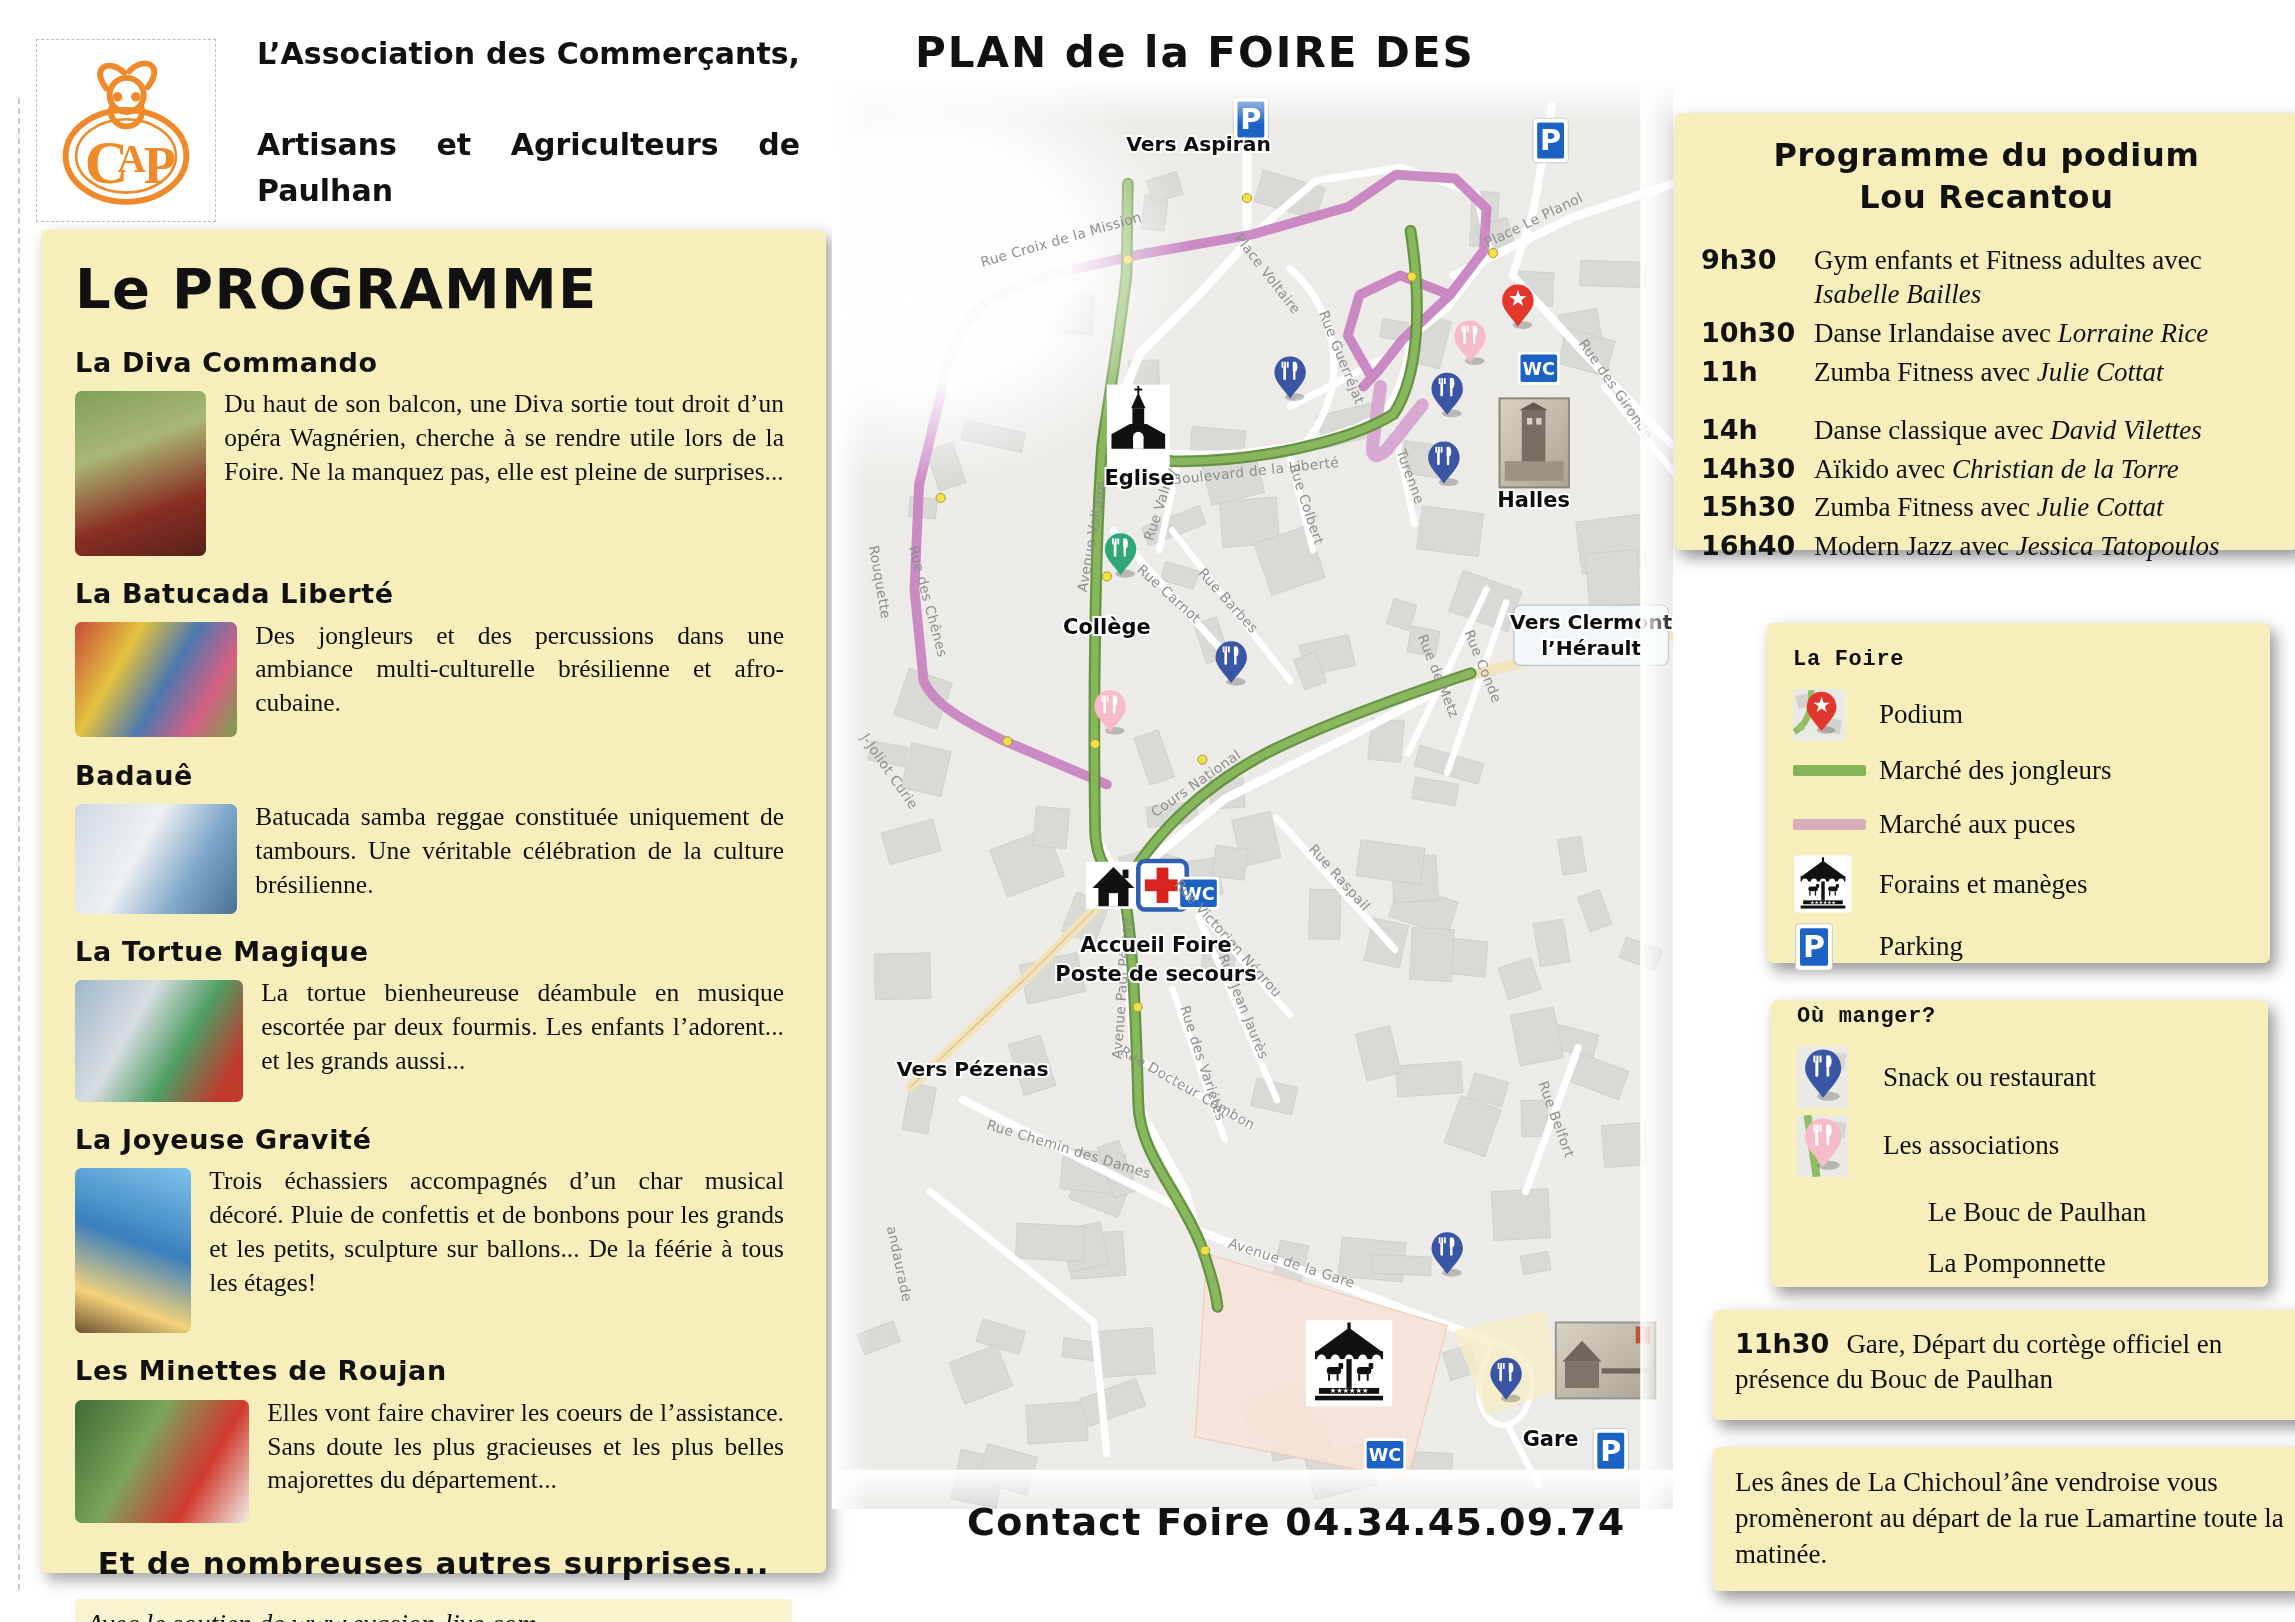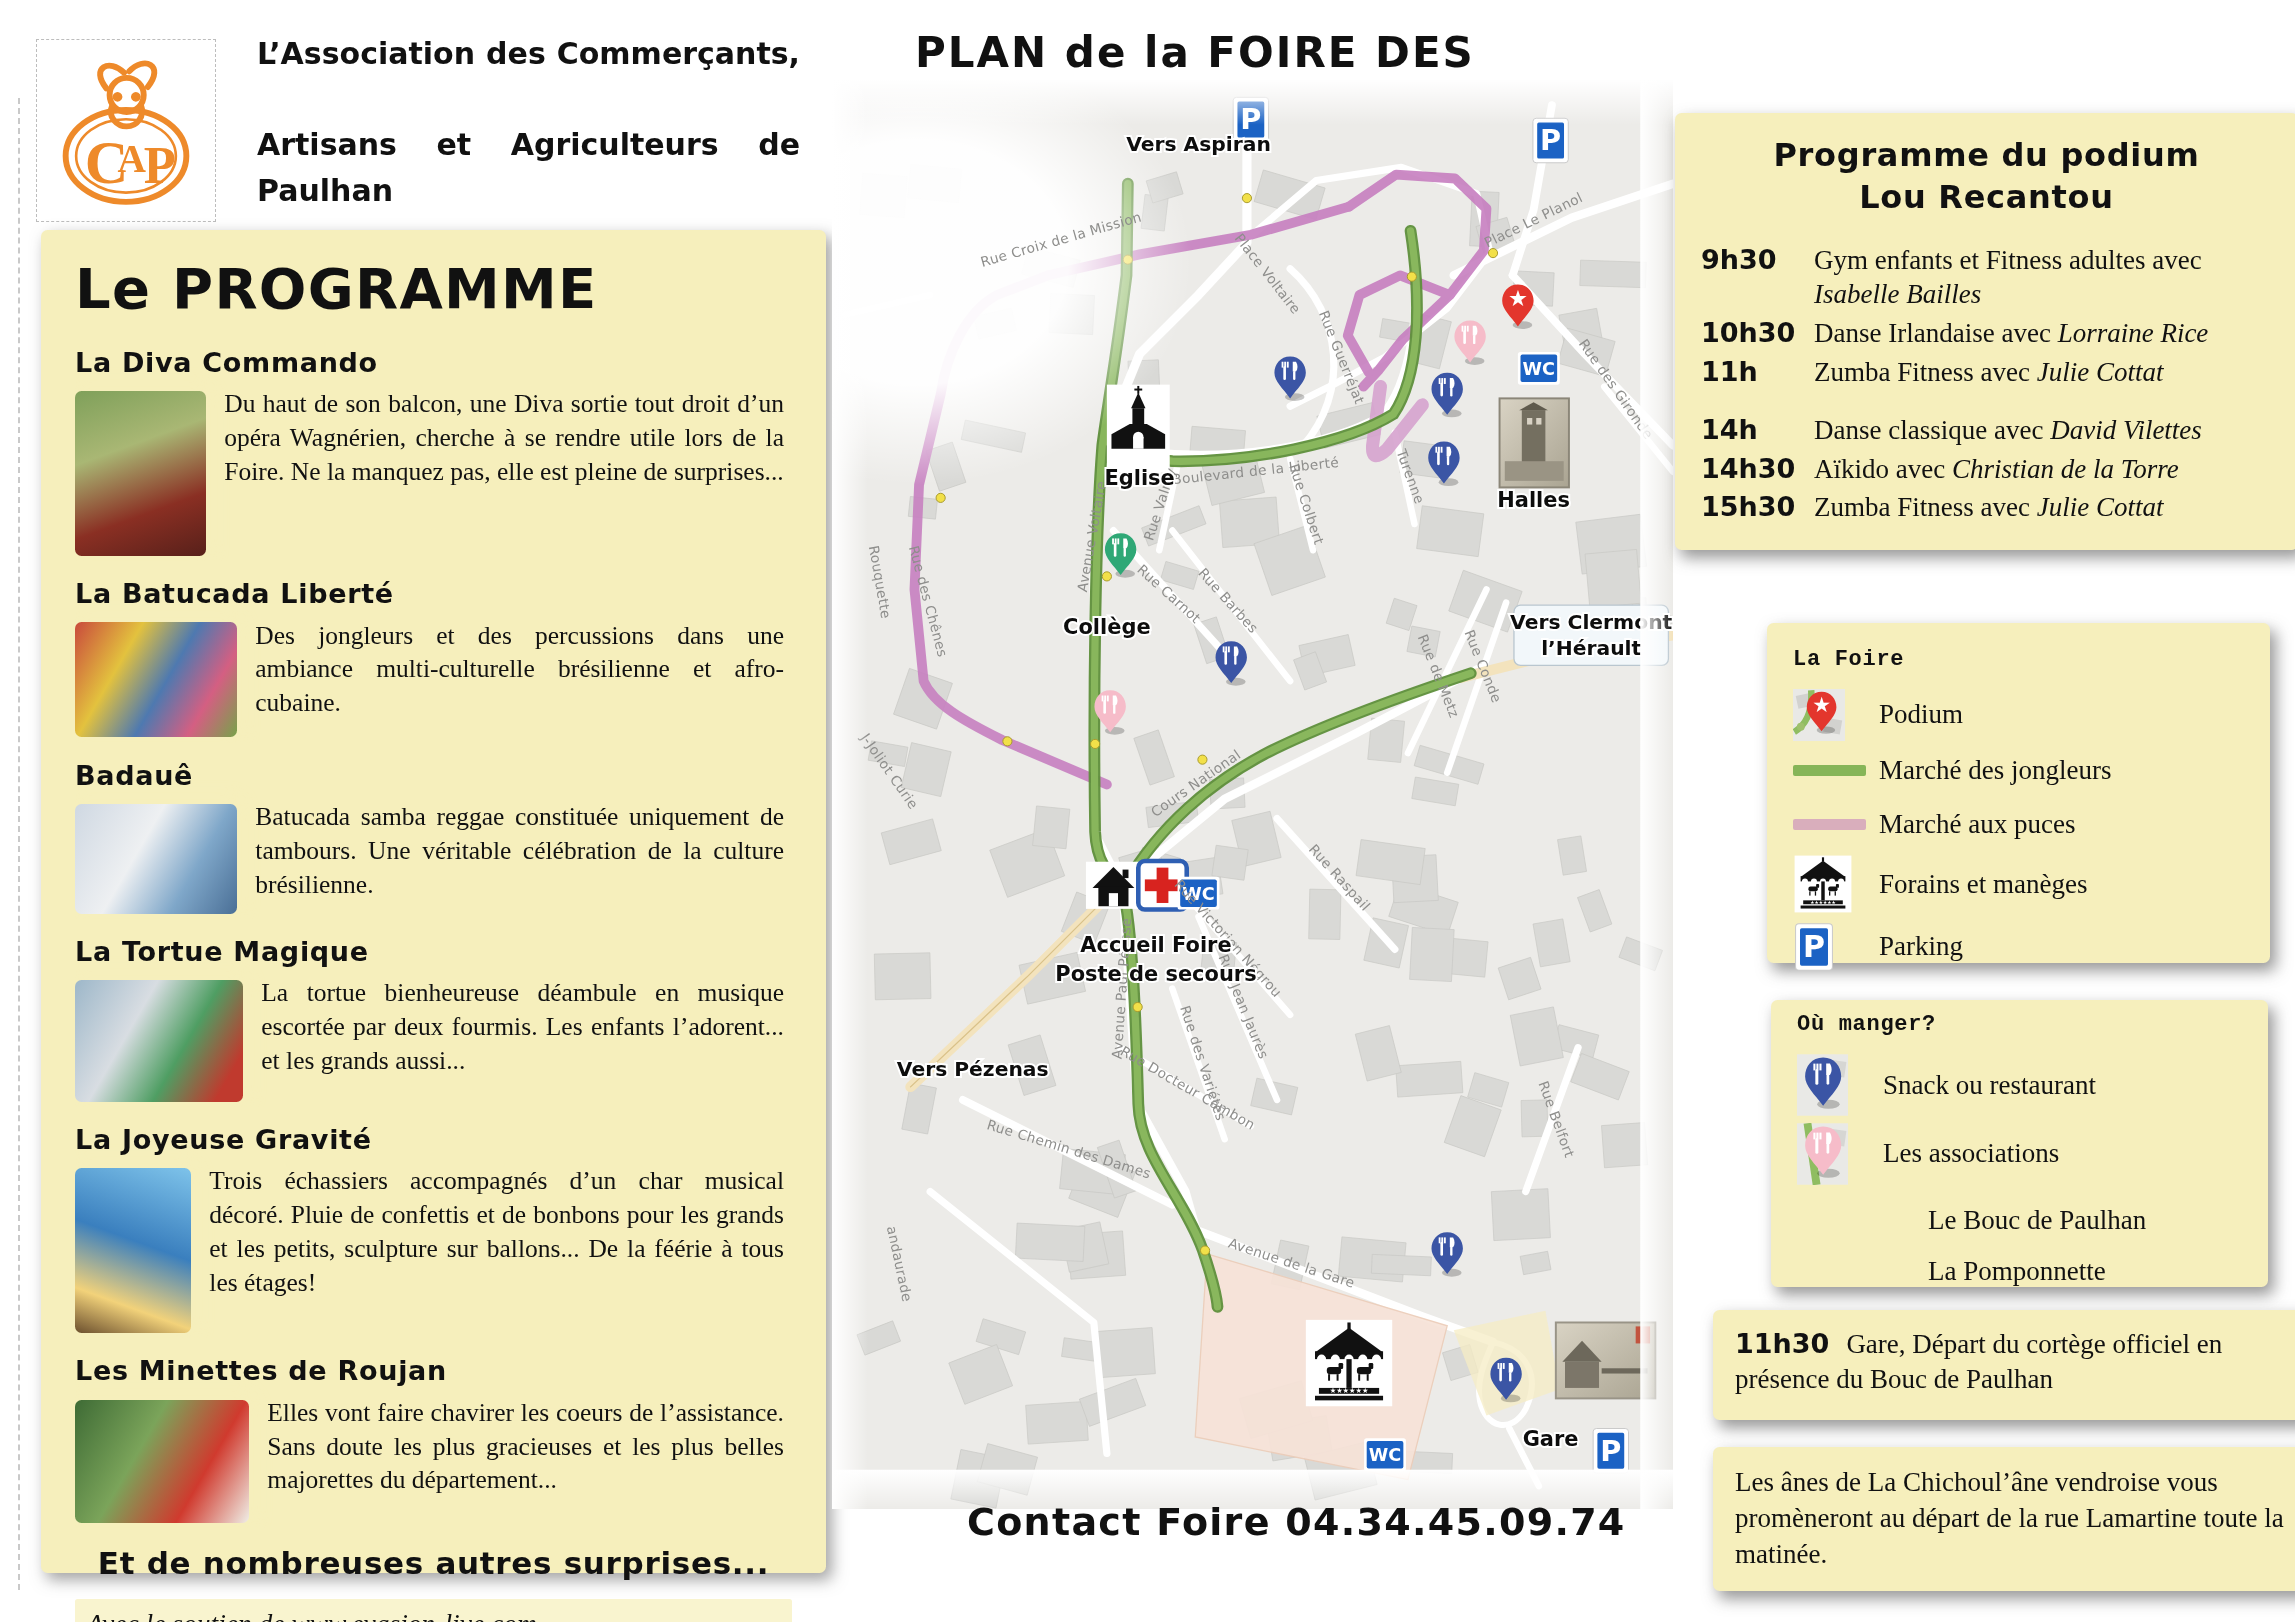--- a/index.html
+++ b/index.html
@@ -57,21 +57,21 @@
   .sch-time{flex:0 0 113px;font-size:27px;font-weight:700;}
   .sch-text{font-size:27px;line-height:1.25;}
   #foire-box{left:1767px;top:623px;width:503px;height:340px;padding:23.6px 26px;}
   .ltitle{font-size:22px;letter-spacing:0.7px;margin-bottom:17px;font-family:Liberation Mono, monospace;}
   .leg-row{display:flex;align-items:center;margin-bottom:6.5px;min-height:47px;}
   .leg-icon{flex:0 0 86px;display:flex;align-items:center;}
   .leg-label{font-size:27px;}
   .bar{width:73px;height:11px;border-radius:2px;}
   .bar.green{background:#86b558;}
   .bar.pink{background:#d9aebc;}
-  #eat-box{left:1771px;top:1000px;width:497px;height:287px;padding:12px 26px;}
+  #eat-box{left:1771px;top:1000px;width:497px;height:287px;padding:4px 26px;}
   .sub-label{font-size:27px;margin:20px 0 0 131px;}
   #note1{left:1713px;top:1310px;width:593px;height:110px;padding:17px 22px;}
   #note1 .note-time{font-size:27px;font-weight:700;margin-right:17px;}
   #note1 .ntext{font-size:27px;line-height:1.3;}
   #note2{left:1713px;top:1447px;width:593px;height:144px;padding:17px 22px;}
   #note2 .ntext{font-size:27px;line-height:1.34;}
 </style>
 </head>
 <body>
 
@@ -647,20 +647,24 @@
           <span class="sch-text serif">Danse classique avec <i>David Vilettes</i></span>
         </div>
         <div class="sch-row">
           <span class="sch-time hand">14h30</span>
           <span class="sch-text serif">Aïkido avec <i>Christian de la Torre</i></span>
         </div>
         <div class="sch-row">
           <span class="sch-time hand">15h30</span>
           <span class="sch-text serif">Zumba Fitness avec <i>Julie Cottat</i></span>
         </div>
+        <div class="sch-row">
+          <span class="sch-time hand">16h40</span>
+          <span class="sch-text serif">Modern Jazz avec <i>Jessica Tatopoulos</i></span>
+        </div>
       </div>
   </div>
 
   <div id="foire-box" class="ybox">
     <div class="ltitle hand">La Foire</div>
     <div id="foire-items">
         <div class="leg-row">
           <span class="leg-icon">
             <svg width="52" height="52" viewBox="0 0 80 80">
               <rect x="0" y="0" width="80" height="80" fill="#e9e9e6"></rect>

